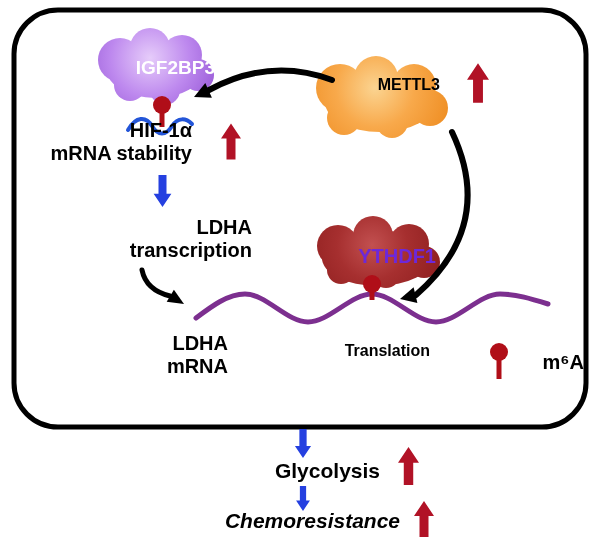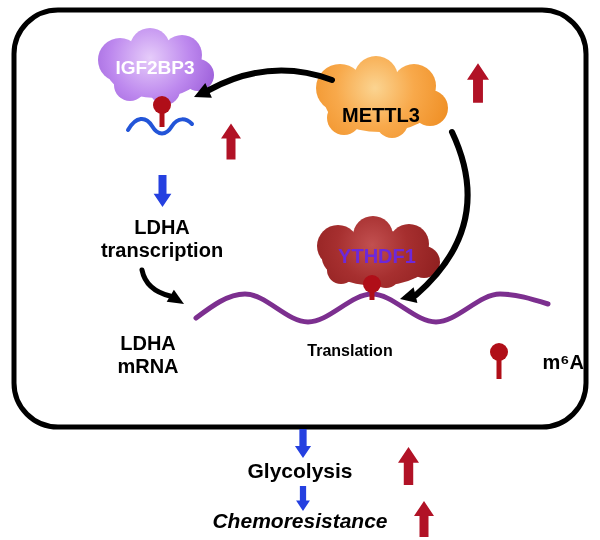--- a/index.html
+++ b/index.html
@@ -9,26 +9,26 @@
     height: 540px;
     background: #ffffff;
     font-family: "Liberation Sans", sans-serif;
     overflow: hidden;
   }
   .canvas svg { position: absolute; left: 0; top: 0; }
   .lbl {
     position: absolute;
     font-weight: bold;
     color: #000000;
-    text-align: center;
+    text-align: right;
     line-height: 1.16;
     white-space: nowrap;
   }
   .l-igf2bp3      { left: 95px;  top: 57px;  width: 120px; font-size: 19px; color: #ffffff; }
-  .l-mettl3       { left: 322px; top: 104px;  width: 118px; font-size: 20px; }
+  .l-mettl3       { left: 322px; top: 76px;  width: 118px; font-size: 16px; }
   .l-ythdf1       { left: 318px; top: 245px; width: 118px; font-size: 20px; color: #6d28d9; }
   .l-hif          { left: 12px;  top: 119px; width: 180px; font-size: 20px; }
   .l-ldha-tr      { left: 72px;  top: 216px; width: 180px; font-size: 20px; }
   .l-ldha-mrna    { left: 68px;  top: 332px; width: 160px; font-size: 20px; }
   .l-translation  { left: 270px; top: 342px; width: 160px; font-size: 16px; }
   .l-m6a          { left: 514px; top: 351px; width: 70px;  font-size: 20px; text-align: right; }
   .l-glycolysis   { left: 220px; top: 459px; width: 160px; font-size: 21px; }
   .l-chemo        { left: 200px; top: 509px; width: 200px; font-size: 21px; font-style: italic; }
 </style>
 </head>
@@ -137,20 +137,22 @@
     <use href="#arrow-down" x="294" y="486" width="18" height="25" fill="#2540E0"></use>
   </svg>
 
   <div class="lbl l-igf2bp3">IGF2BP3</div>
 
   <div class="lbl l-mettl3">METTL3</div>
 
   <div class="lbl l-ythdf1">YTHDF1</div>
 
   <div class="lbl l-hif">
+    <div>HIF-1α</div>
+    <div>mRNA stability</div>
   </div>
 
   <div class="lbl l-ldha-tr">
     <div>LDHA</div>
     <div>transcription</div>
   </div>
 
   <div class="lbl l-ldha-mrna">
     <div>LDHA</div>
     <div>mRNA</div>

